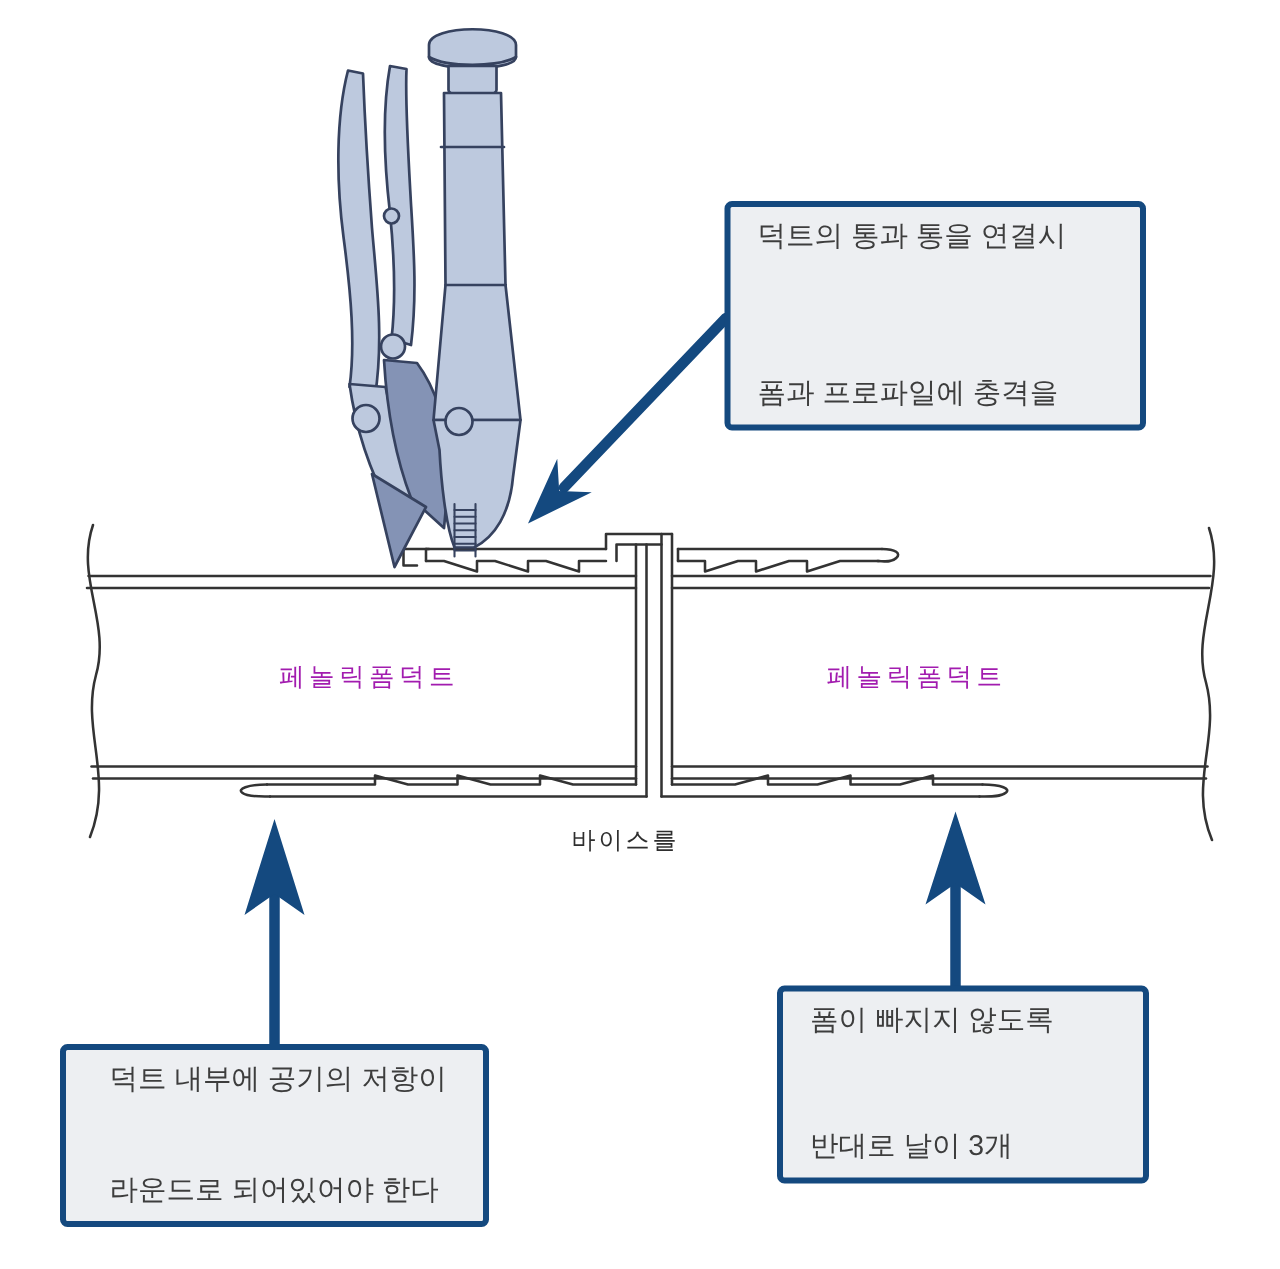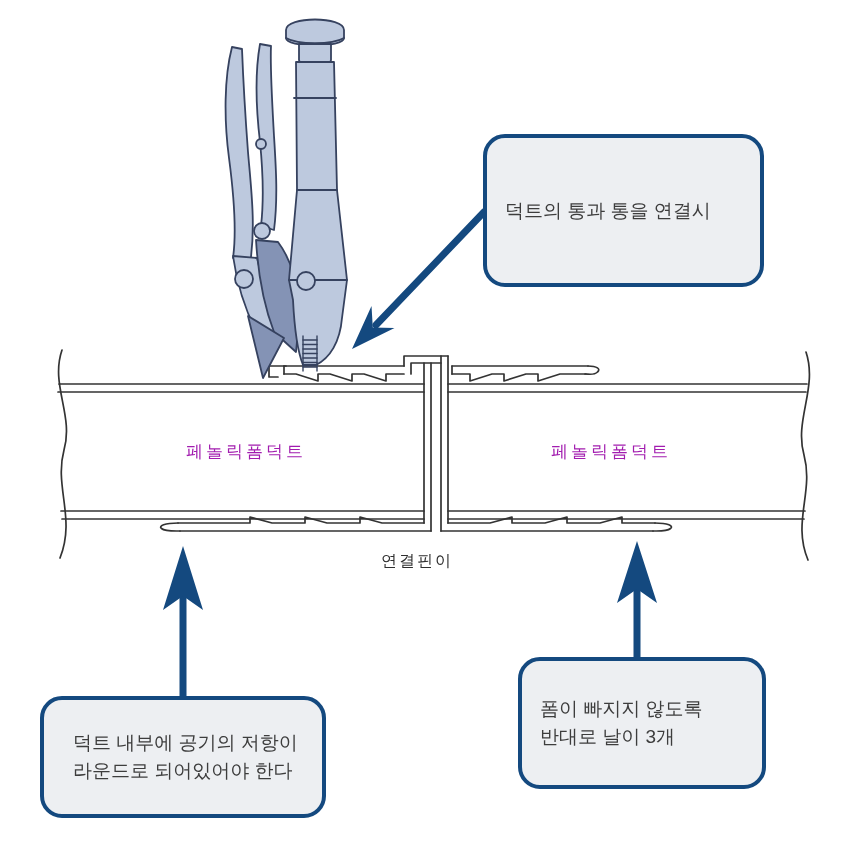--- a/index.html
+++ b/index.html
@@ -3,23 +3,23 @@
 <meta charset="utf-8">
 <style>
   html,body{margin:0;padding:0;background:#ffffff;}
   .stage{
     position:relative;width:853px;height:846px;background:#ffffff;overflow:hidden;
     font-family:"Liberation Sans","DejaVu Sans",sans-serif;
   }
   svg.diagram{position:absolute;left:0;top:0;}
   .callout{
     position:absolute;box-sizing:border-box;
-    background:#edeff2;border:4px solid #14497f;border-radius:22px;
+    background:#edeff2;border:4px solid #14497f;border-radius:5px;
     color:#3d3d3d;font-size:19px;line-height:1.45;
-    display:flex;flex-direction:column;justify-content:center;
+    display:flex;flex-direction:column;justify-content:space-between;
     padding:6px 18px;
   }
   .callout .line{white-space:nowrap;}
   .duct-label{
     position:absolute;transform:translate(-50%,-50%);
     color:#a21caf;font-size:17px;letter-spacing:3px;white-space:nowrap;
   }
   .interior-label{
     position:absolute;transform:translate(-50%,-50%);
     color:#2e2e2e;font-size:16px;letter-spacing:2px;white-space:nowrap;
@@ -143,24 +143,25 @@
         <path d="M 637,589 V 697" stroke="#14497f" stroke-width="7" stroke-linecap="round" fill="none"></path>
         <polygon points="637,541 617,603 637,589 657,603" fill="#14497f"></polygon>
       </g>
     </g>
   </svg>
 
   <div class="duct-label" style="left:246px;top:451px;">페놀릭폼덕트</div>
 
   <div class="duct-label" style="left:611px;top:451px;">페놀릭폼덕트</div>
 
-  <div class="interior-label" style="left:417px;top:561px;">연결핀이</div>
+  <div class="interior-label" style="left:417px;top:561px;">바이스를</div>
 
   <div class="callout" style="left:483px;top:134px;width:281px;height:153px;">
     <div class="line">덕트의 통과 통을 연결시</div>
+    <div class="line">폼과 프로파일에 충격을</div>
   </div>
 
   <div class="callout" style="left:40px;top:696px;width:286px;height:122px;padding-left:29px;">
     <div class="line">덕트 내부에 공기의 저항이</div>
     <div class="line">라운드로 되어있어야 한다</div>
   </div>
 
   <div class="callout" style="left:518px;top:657px;width:248px;height:132px;">
     <div class="line">폼이 빠지지 않도록</div>
     <div class="line">반대로 날이 3개</div>

